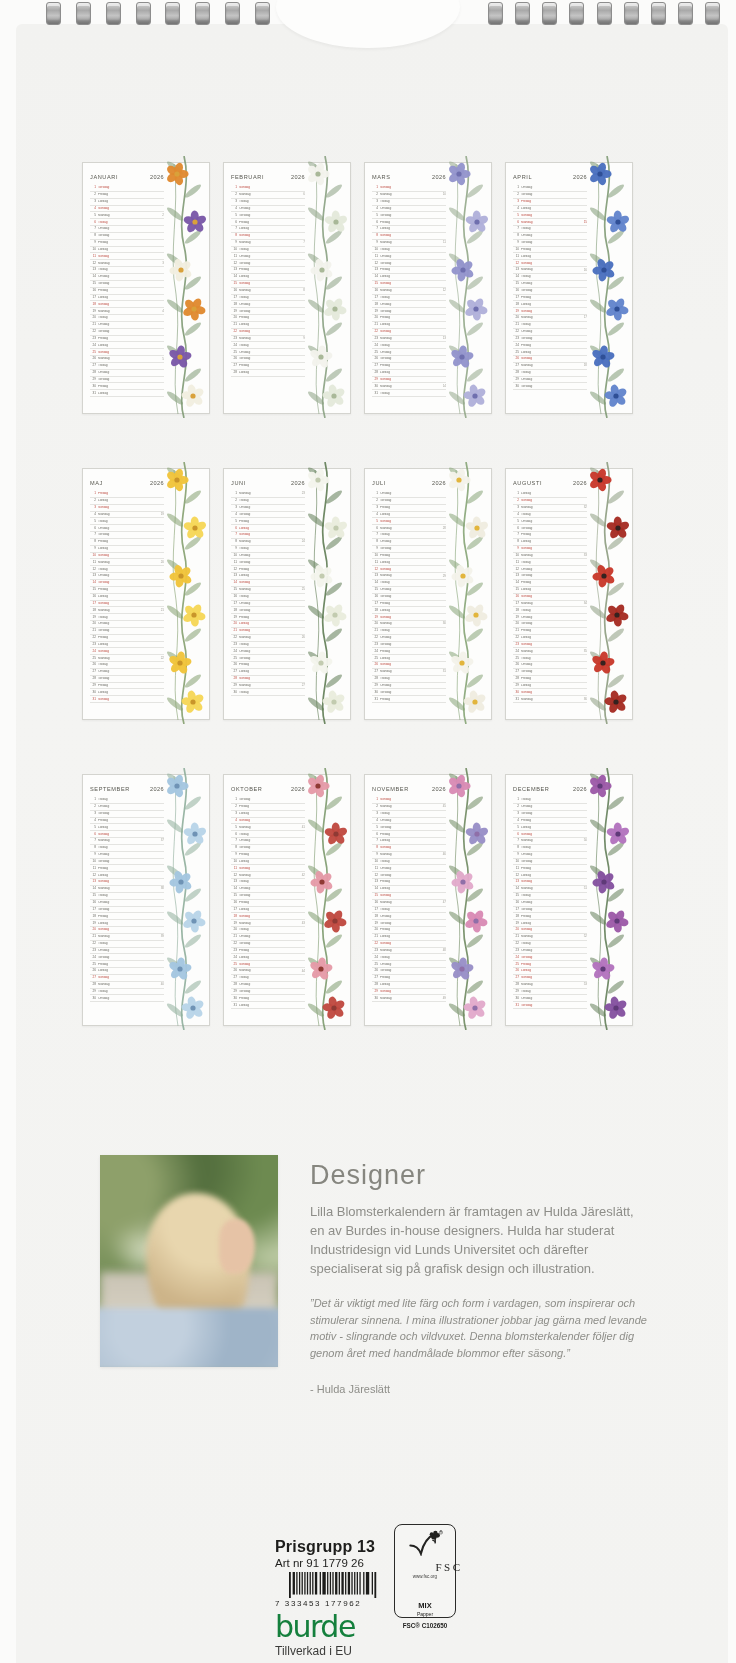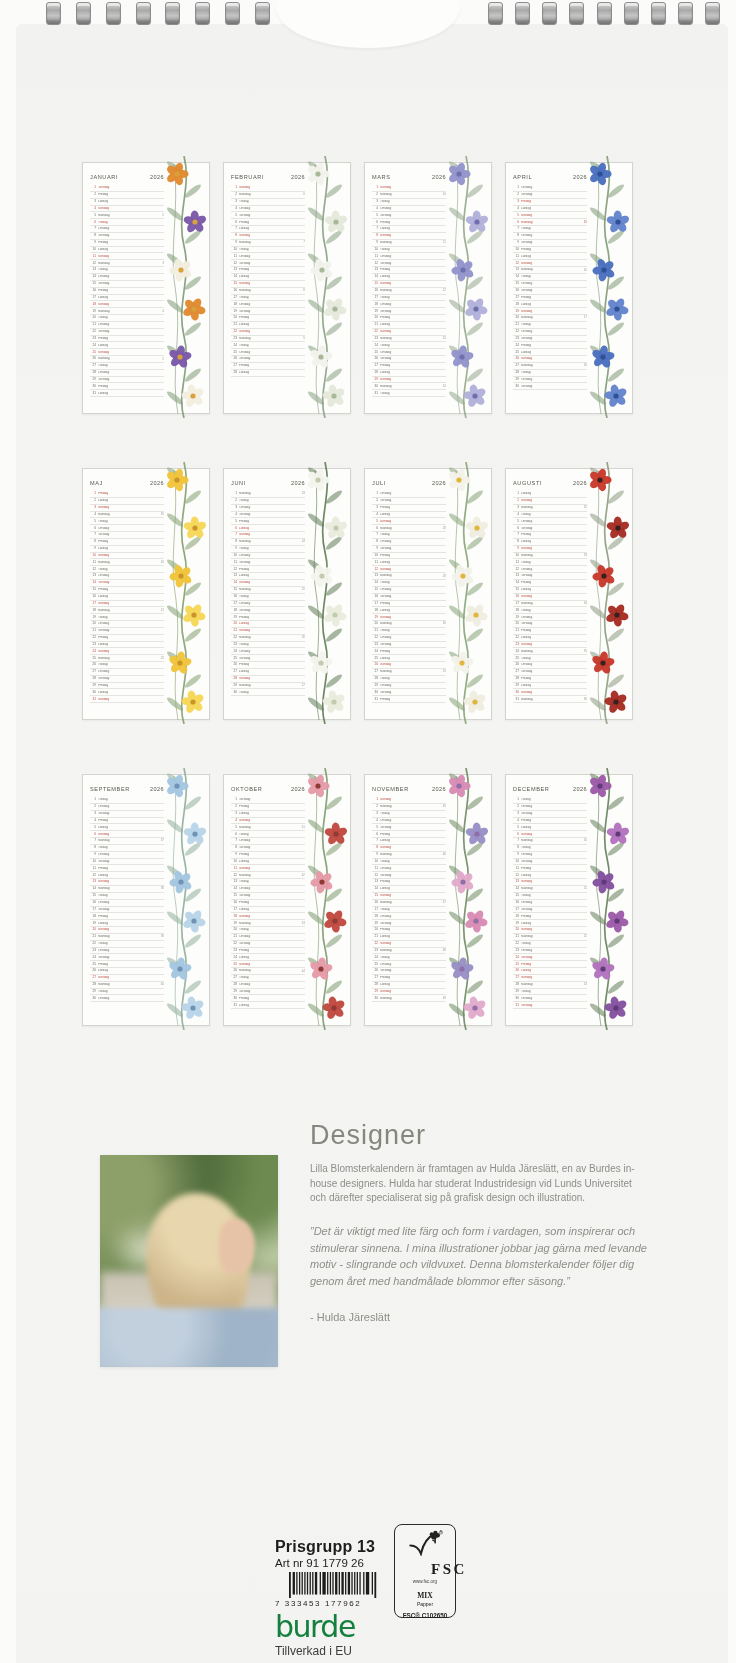--- a/index.html
+++ b/index.html
@@ -88,42 +88,42 @@
     left:67%;top:30%;width:20%;height:26%;filter:blur(2px);
     background:#e6c3a6;border-radius:45% 55% 60% 40%;
   }
   .ph-denim{
     left:-5%;top:72%;width:110%;height:30%;filter:blur(3px);
     background:
       radial-gradient(circle at 30% 30%, #c2d0de 0 25%, transparent 55%),
       radial-gradient(circle at 70% 40%, #9fb4c8 0 30%, transparent 60%),
       #aec0d1;
   }
-  .designer-text{position:absolute;left:310px;top:1120px;width:338px;color:#8e8e89;}
+  .designer-text{position:absolute;left:310px;top:1160px;width:338px;color:#8e8e89;}
   .designer-title{font-size:27px;font-weight:300;letter-spacing:1px;color:#86867f;}
-  .designer-bio{margin-top:11px;font-size:10px;line-height:1.47;}
+  .designer-bio{margin-top:11px;font-size:13px;line-height:1.47;}
   .designer-quote{margin-top:17px;font-size:11px;line-height:1.5;font-style:italic;}
   .designer-sig{margin-top:22px;font-size:11px;}
   
   .print-block{position:absolute;left:275px;top:1538px;width:116px;text-align:left;color:#1d1d1b;}
   .price-group{font-size:16px;font-weight:700;letter-spacing:.2px;}
   .art-number{font-size:11.5px;font-weight:400;margin-top:1px;}
   .barcode{margin-top:3px;height:26px;}
   .barcode svg{display:block;margin:0 auto;}
   .barcode-digits{font-size:8px;letter-spacing:1.6px;margin-top:1px;color:#1d1d1b;}
   .brand{font-size:30px;font-weight:400;letter-spacing:-1.5px;color:#15803d;margin-top:1px;font-family:"DejaVu Sans", sans-serif;}
   .made-in{font-size:12px;margin-top:0;color:#3c3c3a;}
   .fsc-label{
     position:absolute;left:394px;top:1524px;width:62px;height:94px;box-sizing:border-box;
     border:1.5px solid #2b2b29;border-radius:8px;background:#f5f5f3;
     display:flex;flex-direction:column;align-items:center;padding-top:5px;color:#1d1d1b;
   }
-  .fsc-name{font-family:"Liberation Serif", serif;font-weight:700;font-size:15px;letter-spacing:2.5px;margin-top:1px;margin-left:48px;}
+  .fsc-name{font-family:"Liberation Serif", serif;font-weight:400;font-size:11px;letter-spacing:2.5px;margin-top:1px;margin-left:48px;}
   .fsc-url{font-size:4.5px;color:#3c3c3a;margin-top:0.5px;}
-  .fsc-type{font-size:7.5px;font-weight:700;margin-top:7px;font-family:Liberation Serif, serif;}
+  .fsc-type{font-size:7.5px;font-weight:700;margin-top:22px;}
   .fsc-material{font-size:5px;margin-top:1.5px;}
   .fsc-license{font-size:6.3px;font-weight:700;margin-top:5px;}
 </style>
 </head>
 <body>
 
 <div class="sheet"></div>
 
 <div class="binding">
   <div class="hanger"></div>

